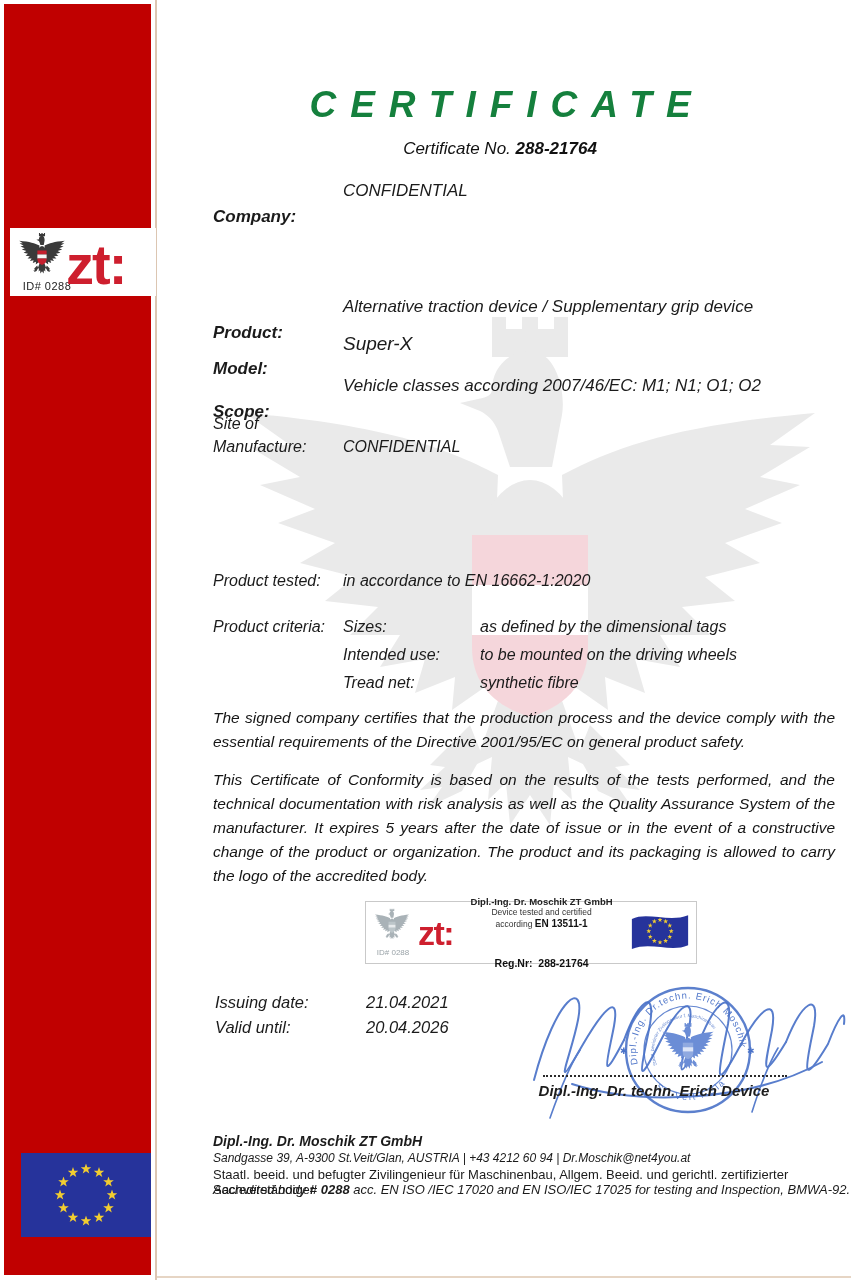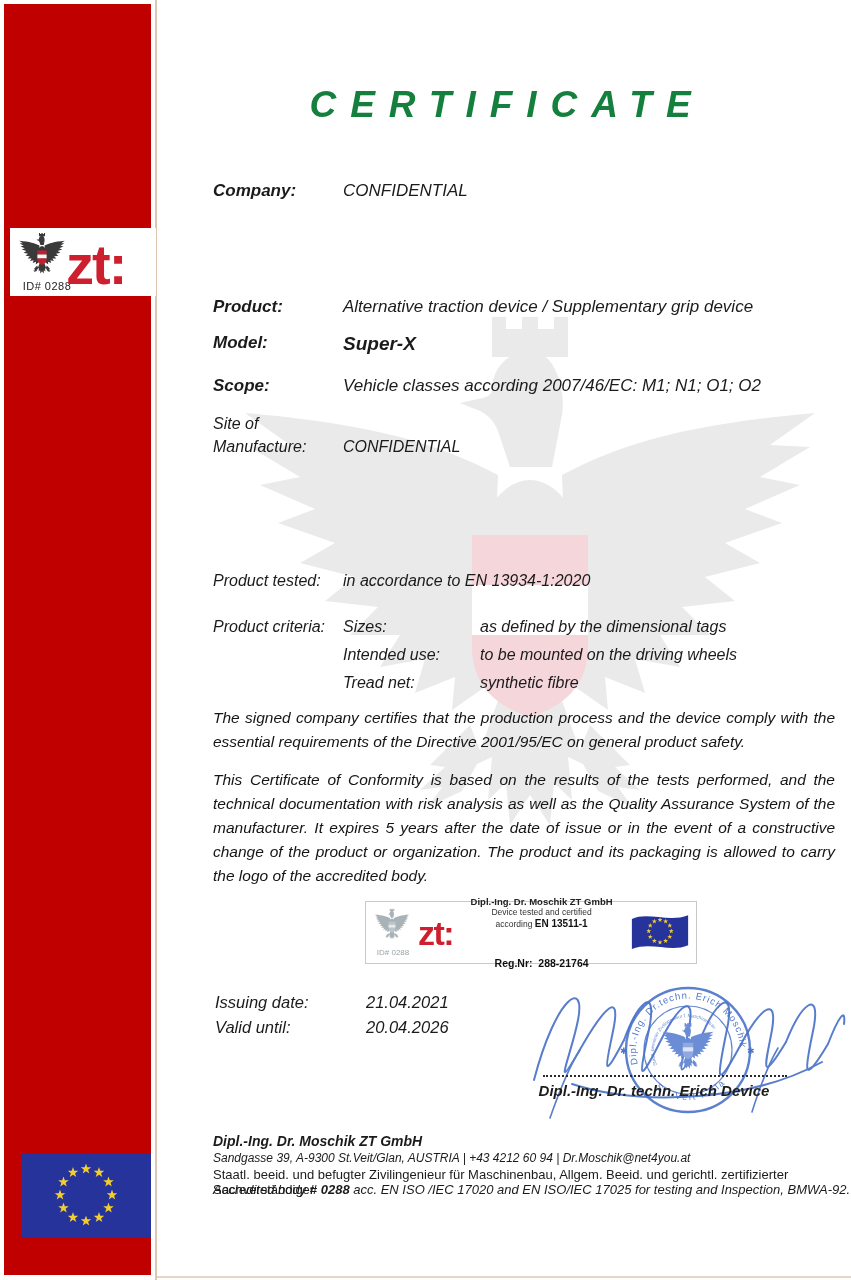--- a/index.html
+++ b/index.html
@@ -21,26 +21,26 @@
   .logo-id{position:absolute;left:10px;top:52px;width:54px;font-size:11px;font-style:normal;
     color:#222;text-align:center;letter-spacing:.5px;}
   .logo-zt{position:absolute;left:66px;top:238px;font-size:56px;line-height:54px;font-weight:900;
     color:#ce1f2e;letter-spacing:-2px;}
   
   .title{left:155px;top:84px;width:690px;text-align:center;font-style:italic;font-weight:bold;
     font-size:37px;letter-spacing:14px;text-indent:14px;color:#15803d;}
   .certno{left:155px;top:139px;width:690px;text-align:center;font-style:italic;font-size:17px;color:#111;}
   
   .row{left:0;width:851px;}
-  .lbl{position:absolute;left:213px;font-style:italic;font-weight:bold;font-size:17px;}
+  .lbl{position:absolute;left:213px;font-style:italic;font-weight:bold;font-size:17px;margin-top:26px;}
   .val{position:absolute;left:343px;font-style:italic;font-size:17px;white-space:nowrap;}
   .lbl-plain{position:absolute;left:213px;font-style:italic;font-size:16px;}
   .val16{position:absolute;left:343px;font-style:italic;font-size:16px;white-space:nowrap;}
   .col2{position:absolute;left:480px;font-style:italic;font-size:16px;white-space:nowrap;}
-  .model-val{font-weight:bold;font-size:19px;}
+  .model-val{font-weight:normal;font-size:19px;}
   
   .para{left:213px;width:622px;text-align:justify;font-style:italic;font-size:15.5px;line-height:24px;color:#151515;}
   
   .cert-box{left:365px;top:901px;width:332px;height:63px;background:#fff;border:1px solid #c9c9c9;
     display:flex;align-items:center;box-sizing:border-box;padding:3px 6px;gap:6px;}
   .cb-eagle-wrap{position:relative;width:40px;height:55px;flex:0 0 auto;}
   .cb-eagle{position:absolute;left:2px;top:1px;width:36px;height:40px;}
   .cb-id{position:absolute;left:-2px;top:43px;width:46px;text-align:center;font-size:8px;color:#9aa3a8;}
   .cb-zt{font-size:34px;font-weight:900;color:#ce1f2e;letter-spacing:-1.5px;line-height:30px;flex:0 0 auto;}
   .cb-text{flex:1 1 auto;text-align:center;line-height:11px;color:#222;}
@@ -105,20 +105,23 @@
 
   <div class="abs logo-plate">
     <svg class="eagle" viewBox="0 0 600 620" style="--ef:#3a3a3a;--es1:#c41f2e;--es2:#f5f5f5;">
       <use href="#eagle" width="600" height="620"></use>
     </svg>
     <div class="logo-id">ID# 0288</div>
   </div>
   <div class="abs logo-zt">zt:</div>
 
   <div class="abs title">CERTIFICATE</div>
+  <div class="abs certno">
+    <span>Certificate No. </span><b class="inl">288-21764</b>
+  </div>
 
   <div class="abs row" style="top:181px">
     <span class="lbl">Company:</span>
     <span class="val">CONFIDENTIAL</span>
   </div>
   <div class="abs row" style="top:297px">
     <span class="lbl">Product:</span>
     <span class="val">Alternative traction device / Supplementary grip device</span>
   </div>
   <div class="abs row" style="top:333px">
@@ -132,21 +135,21 @@
   <div class="abs row" style="top:415px">
     <span class="lbl-plain">Site of</span>
   </div>
   <div class="abs row" style="top:438px">
     <span class="lbl-plain">Manufacture:</span>
     <span class="val16">CONFIDENTIAL</span>
   </div>
 
   <div class="abs row" style="top:572px">
     <span class="lbl-plain">Product tested:</span>
-    <span class="val16">in accordance to EN 13934-1:2020</span>
+    <span class="val16">in accordance to EN 16662-1:2020</span>
   </div>
   <div class="abs row" style="top:618px">
     <span class="lbl-plain">Product criteria:</span>
     <span class="val16">Sizes:</span>
     <span class="col2">as defined by the dimensional tags</span>
   </div>
   <div class="abs row" style="top:646px">
     <span class="val16">Intended use:</span>
     <span class="col2">to be mounted on the driving wheels</span>
   </div>

